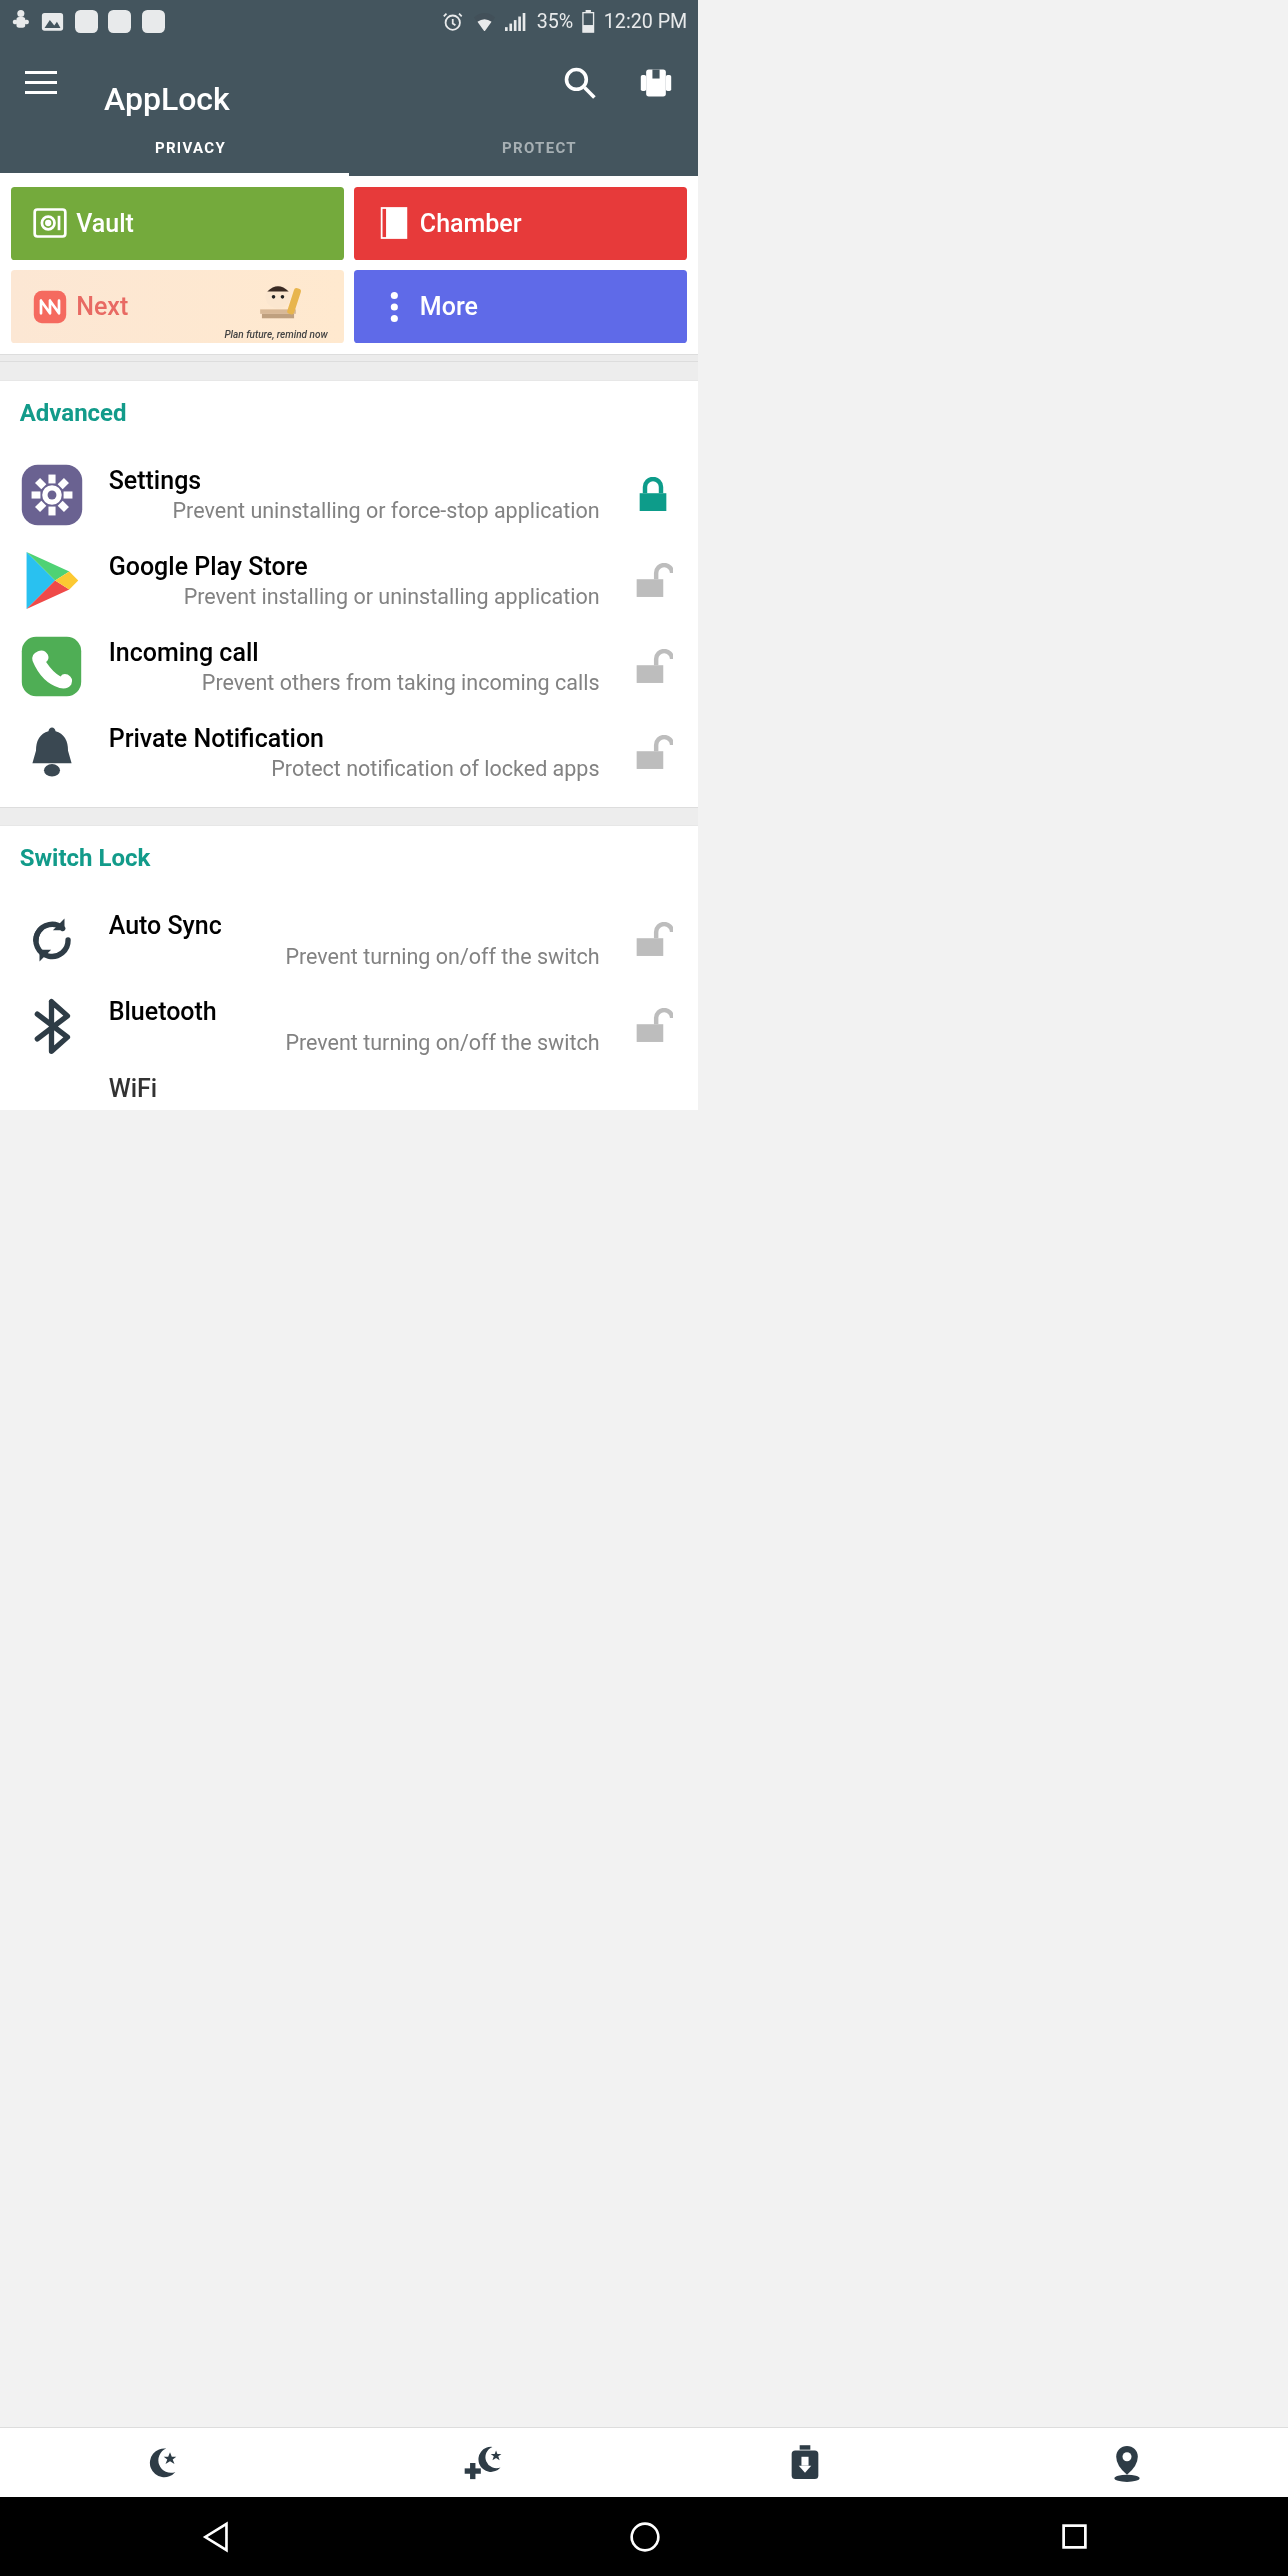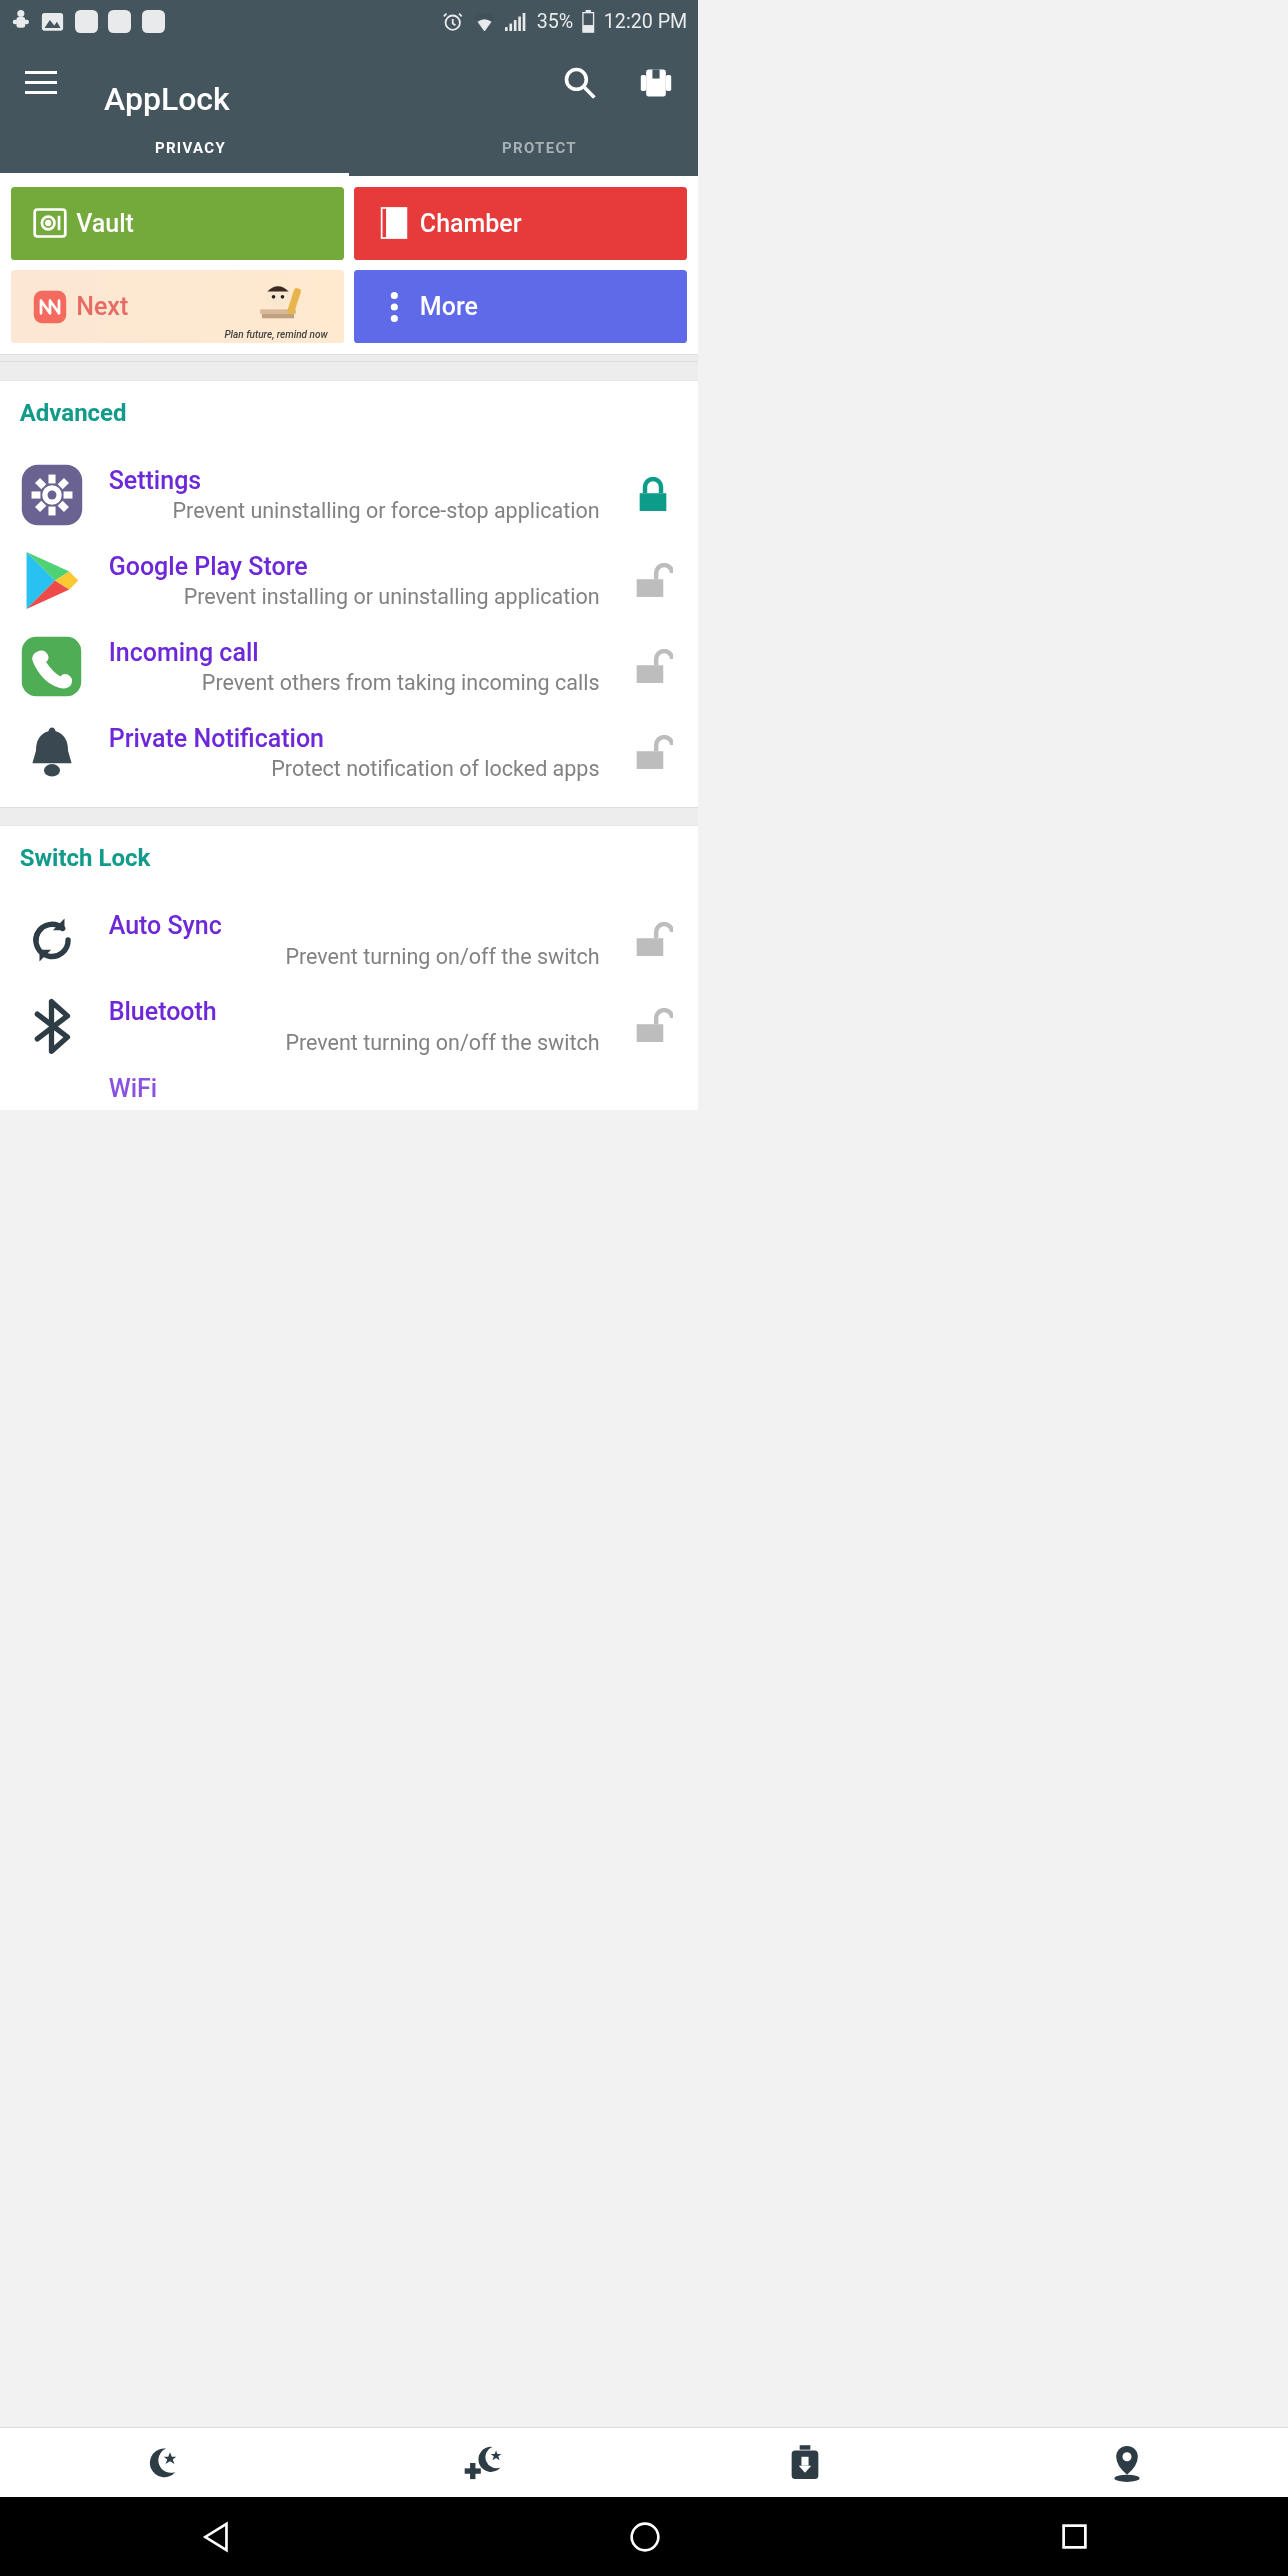--- a/index.html
+++ b/index.html
@@ -36,21 +36,21 @@
   .next-card .mascot { position:absolute; right:39px; top:9px; width:54px; height:50px; }
   .promo-icon-box { width: 36px; height: 36px; display:flex; align-items:center; justify-content:center; }
 
   
   .scroll-area { background:#fff; }
   .section { background: #fff; padding: 18px 19.7px 0 19.7px; }
   .section-title { color: #129b8a; font-size: 24px; font-weight: 700; margin-bottom: 25px; }
   .list-item { display: flex; align-items: center; gap: 25px; min-height: 86px; padding-right: 3.6px; cursor:pointer;}
   .item-icon { width: 64px; height: 64px; display: flex; align-items: center; justify-content: center; flex-shrink: 0; }
   .item-text { flex: 1; padding-right: 7.2px;}
-  .item-title { font-size: 25px; color: #6d28d9; font-weight: 500; margin-bottom: 3.6px; }
+  .item-title { font-size: 25px; color: #000000; font-weight: 500; margin-bottom: 3.6px; }
   .item-sub { font-size: 21.5px; color: #828282; line-height: 1.2; text-align: right;}
   .lock-state { width: 43px; height: 43px; display:flex; align-items:center; justify-content:center; flex-shrink:0;}
 
   .gap-strip { height: 19.7px; background:#ededed; border-top:0.9px solid #ddd; border-bottom:0.9px solid #e7e7e7;}
   .thick-line { height:7.2px; background:#ececec; border-top:0.9px solid #ddd; }
   
   
   .bottom-bar { position: absolute; bottom: 79px; left: 0; right:0; height: 70px; background: #fff; display: flex; border-top: 0.9px solid #ddd; }
   .bottom-item { flex: 1; display: flex; align-items: center; justify-content: center; cursor:pointer;}
 

